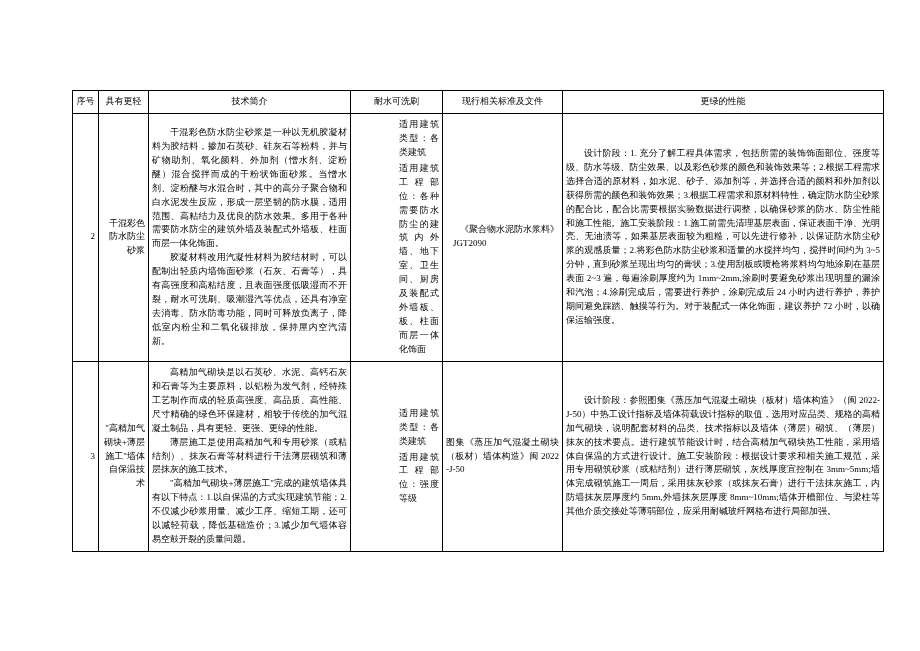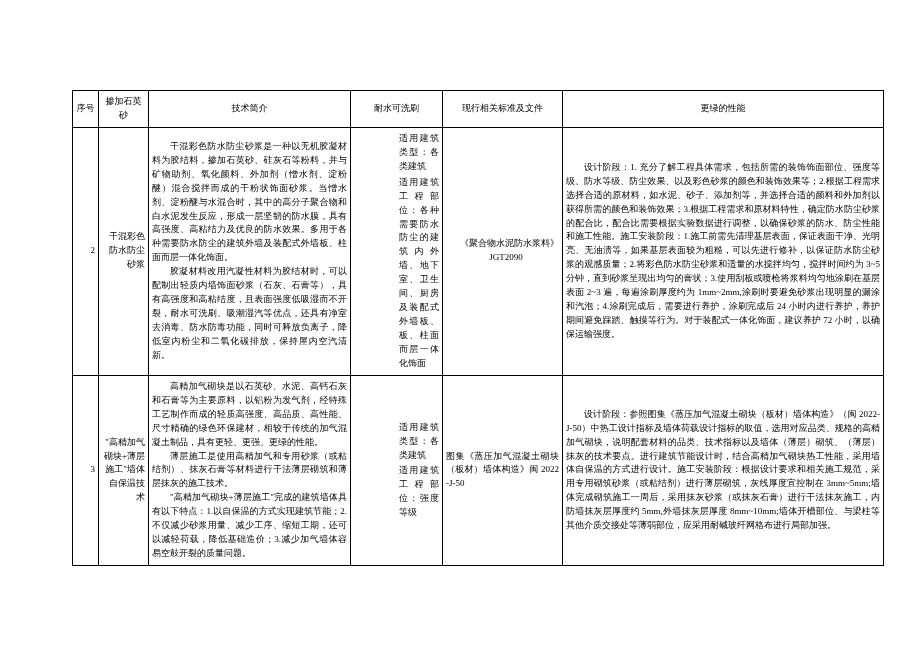--- a/index.html
+++ b/index.html
@@ -33,52 +33,52 @@
     .col-name { width: 50px; }
     .col-desc { width: 202px; }
     .col-scope { width: 92px; }
     .col-std { width: 120px; }
     .col-apply { width: auto; }
     td.center { text-align: right; }
     td.left { text-align: justify; text-align-last: left; }
     td.desc p { text-indent: 2em; margin: 0; }
     td.std-cell { text-align: left; padding-left: 10px;}
     td.std-cell .std-title { display:block; text-align:right; }
-    td.std-cell .std-code { display:block;text-align:center; }
+    td.std-cell .std-code { display:block; }
     .scope-group { margin-bottom: 2px; margin-left: 45px; }
     .scope-group:last-child { margin-bottom: 0; }
   </style>
 </head>
 <body>
 
 <table>
   <colgroup>
     <col class="col-seq">
       <col class="col-name">
       <col class="col-desc">
     <col class="col-scope">
       <col class="col-std">
       <col class="col-apply">
   </colgroup>
   <thead>
     <tr>
       <th>序号</th>
-      <th>掺加石英砂</th>
+      <th>具有更轻</th>
       <th>技术简介</th>
       <th>耐水可洗刷</th>
       <th>现行相关标准及文件</th>
       <th>更绿的性能</th>
     </tr>
   </thead>
   <tbody>
     <tr>
       <td class="center">2</td>
       <td class="center">干混彩色防水防尘砂浆</td>
       <td class="left desc">
-        <p>干混彩色防水防尘砂浆是一种以无机胶凝材料为胶结料，掺加石英砂、硅灰石等粉料，并与矿物助剂、氧化颜料、外加剂（憎水剂、淀粉醚）混合搅拌而成的干粉状饰面砂浆。当憎水剂、淀粉醚与水混合时，其中的高分子聚合物和白水泥发生反应，形成一层坚韧的防水膜，具有高强度、高粘结力及优良的防水效果。多用于各种需要防水防尘的建筑外墙及装配式外墙板、柱面而层一体化饰面。</p>
+        <p>干混彩色防水防尘砂浆是一种以无机胶凝材料为胶结料，掺加石英砂、硅灰石等粉料，并与矿物助剂、氧化颜料、外加剂（憎水剂、淀粉醚）混合搅拌而成的干粉状饰面砂浆。当憎水剂、淀粉醚与水混合时，其中的高分子聚合物和白水泥发生反应，形成一层坚韧的防水膜，适用范围、高粘结力及优良的防水效果。多用于各种需要防水防尘的建筑外墙及装配式外墙板、柱面而层一体化饰面。</p>
         <p>胶凝材料改用汽凝性材料为胶结材时，可以配制出轻质内墙饰面砂浆（石灰、石膏等），具有高强度和高粘结度，且表面强度低吸湿而不开裂，耐水可洗刷、吸潮湿汽等优点，还具有净室去消毒、防水防毒功能，同时可释放负离子，降低室内粉尘和二氧化碳排放，保持屋内空汽清新。</p>
       </td>
       <td class="left">
         <div class="scope-group">
           <span>适用建筑类型：</span><span>各类建筑</span>
         </div>
         <div class="scope-group">
           <span>适用建筑工程部位：</span><span>各种需要防水防尘的建筑内外墙、地下室、卫生间、厨房及装配式外墙板、板、柱面而层一体化饰面</span>
         </div>
       </td>

